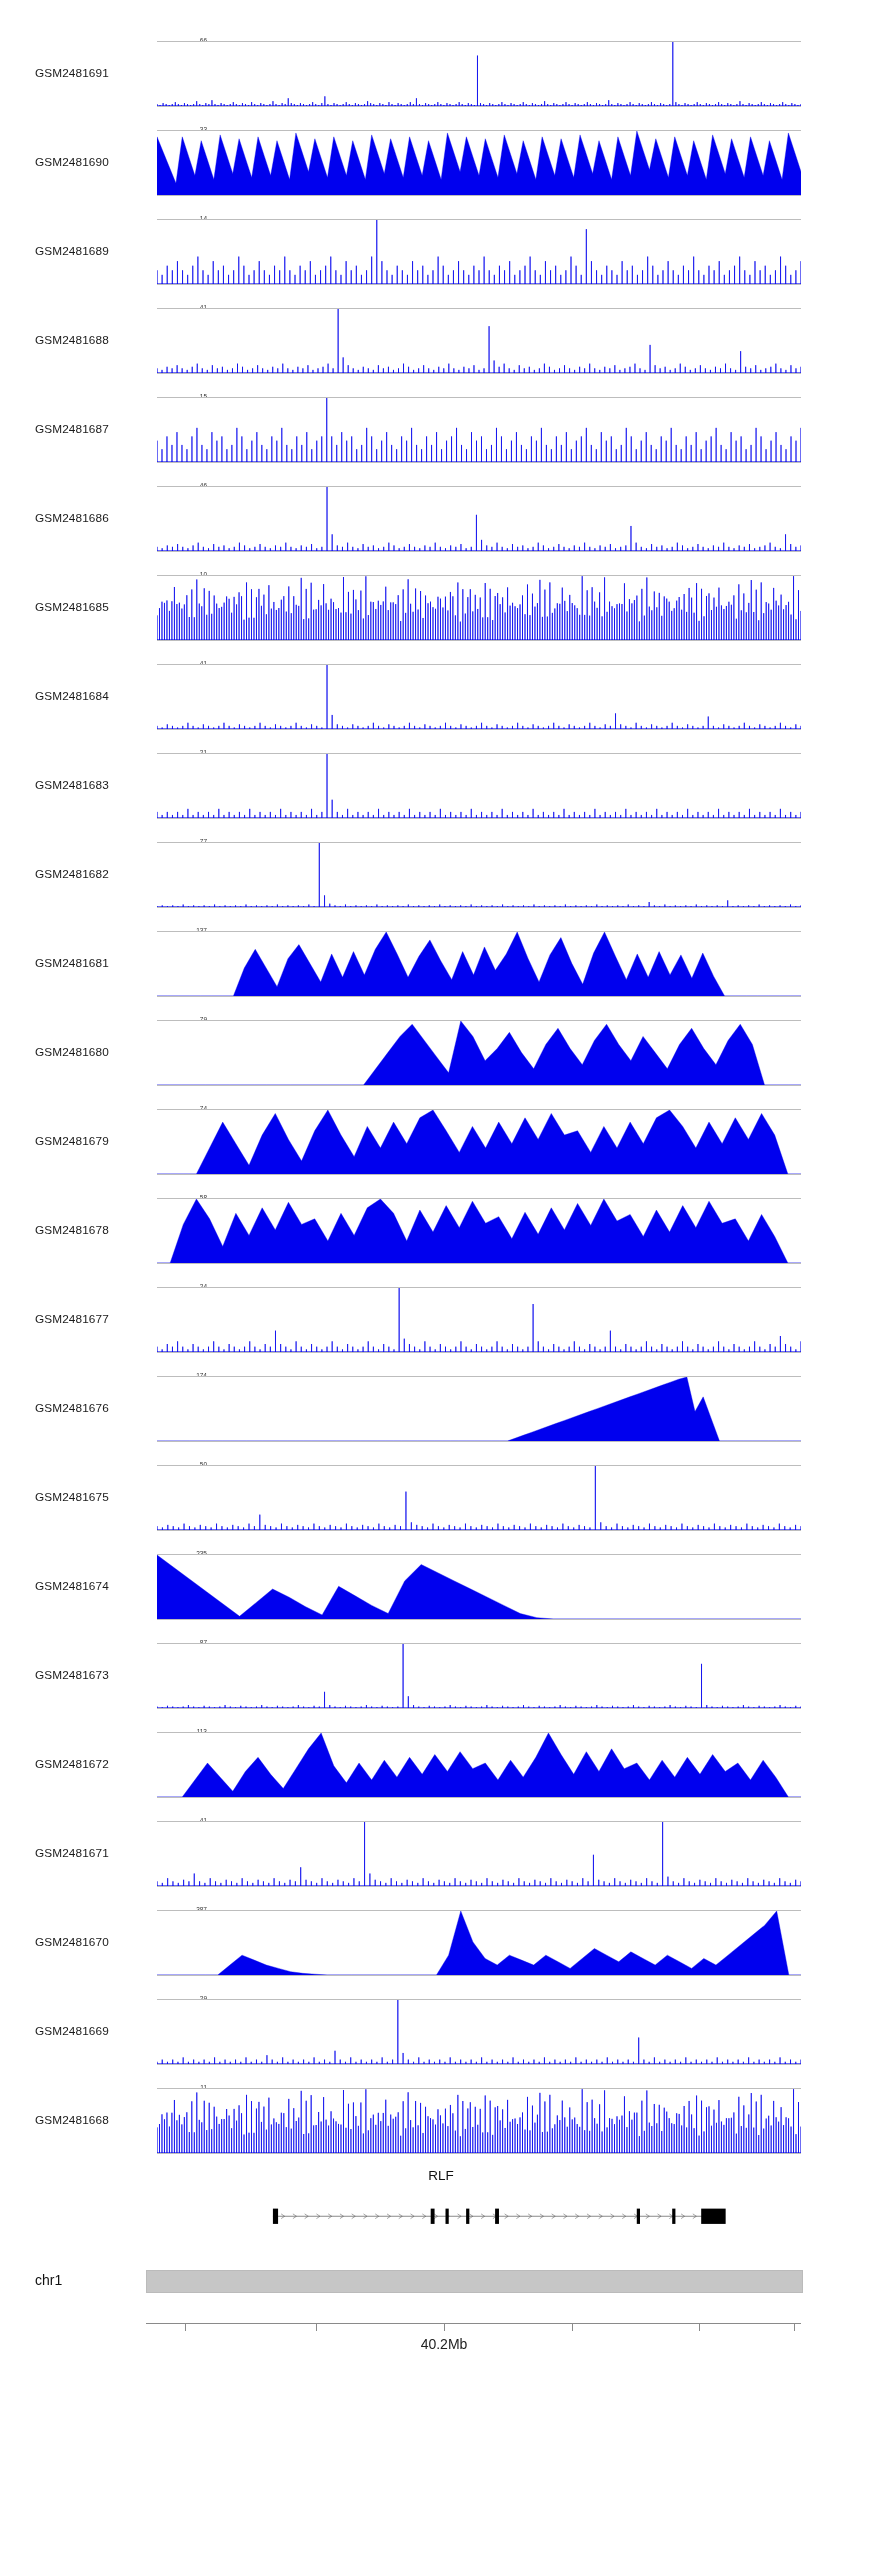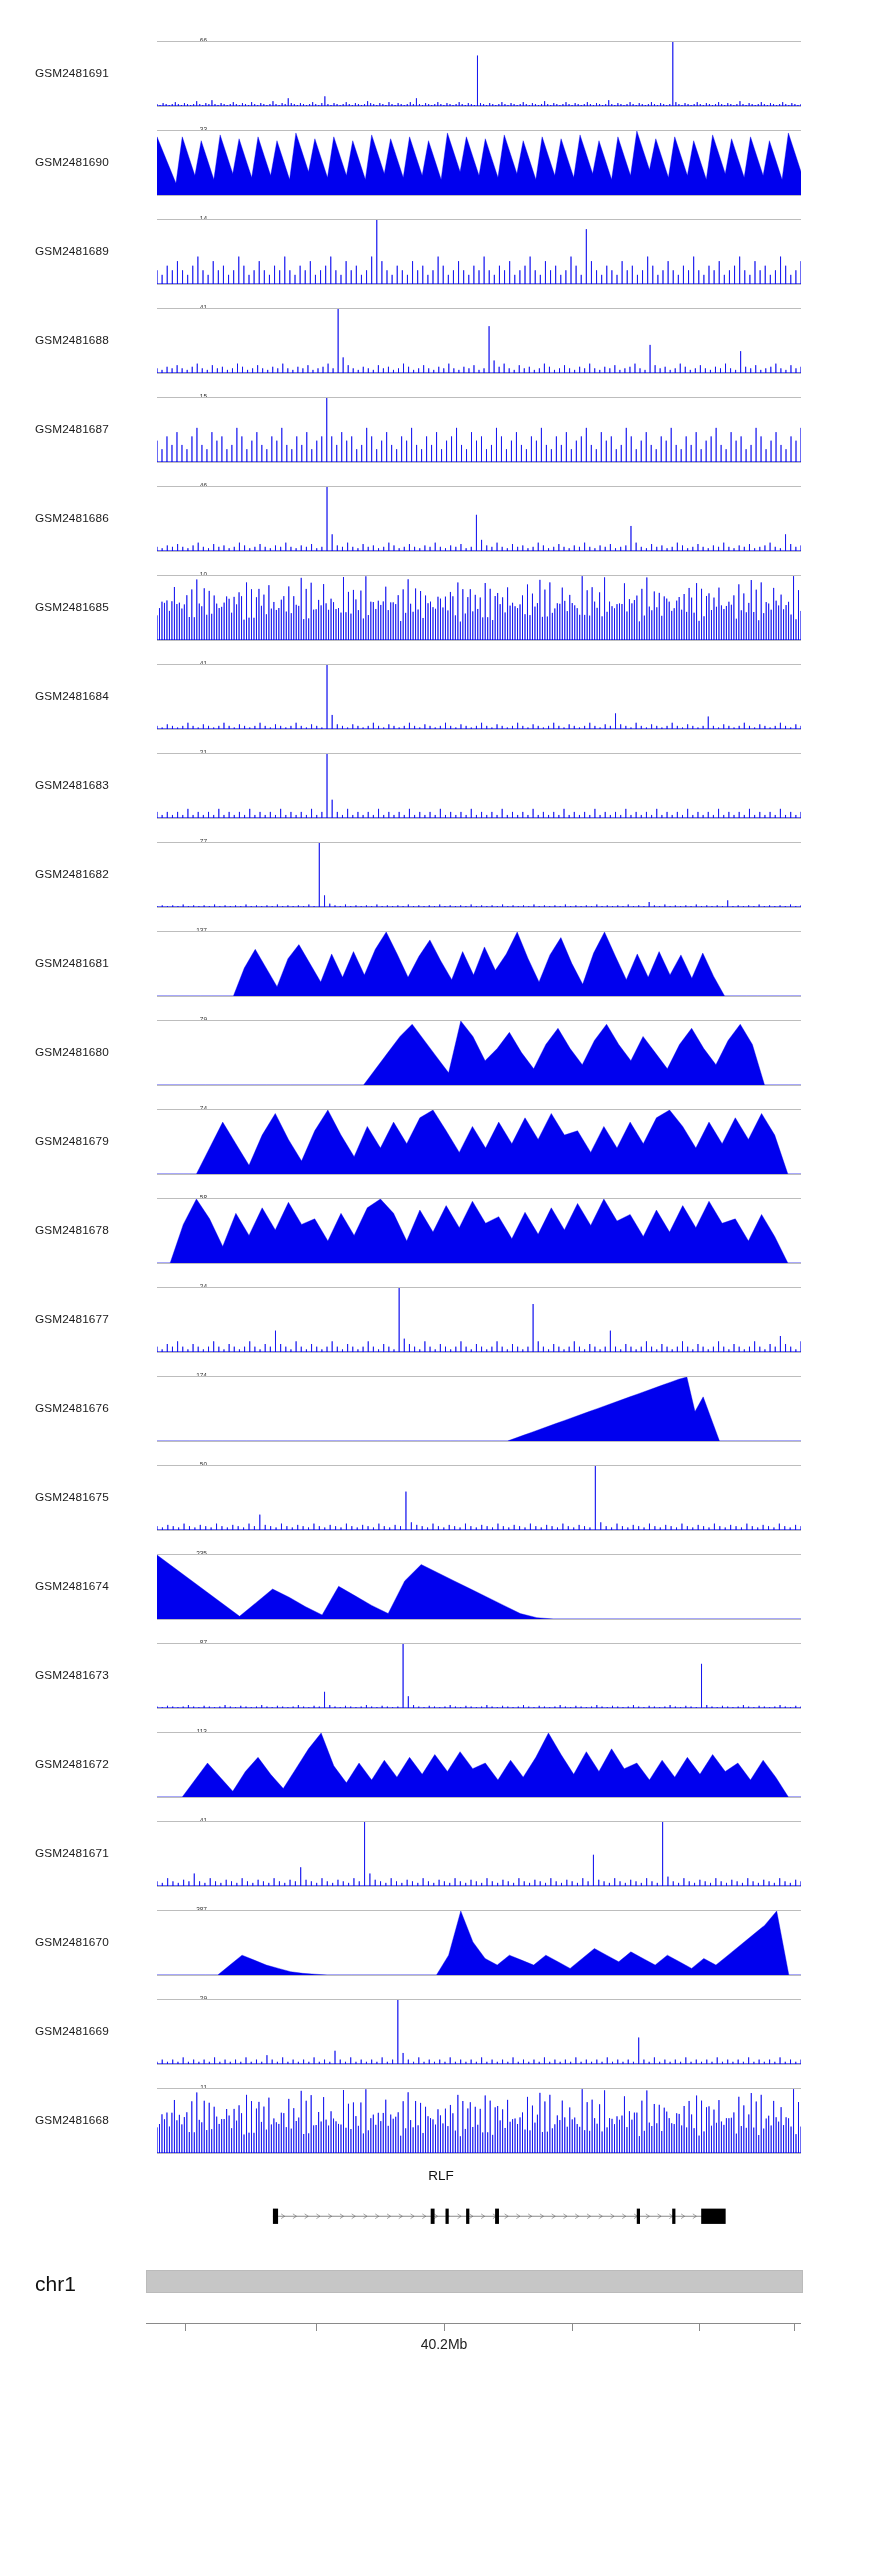--- a/index.html
+++ b/index.html
@@ -28,21 +28,21 @@
   .gene-region{position:relative;width:882px;height:88px;}
   .gene-name{
     position:absolute;top:3.5px;left:0;width:882px;text-align:center;
     font-size:13.5px;color:#111;
   }
   .gene-svg{position:absolute;left:157px;top:23.5px;width:644px;height:53px;}
 
   
   .chrom-region{position:relative;width:882px;height:71px;}
   .chrom-label{
-    position:absolute;left:35px;top:20px;font-size:21px;color:#111;
+    position:absolute;left:35px;top:20px;font-size:14px;color:#111;
   }
   .chrom-bar{
     position:absolute;left:146px;top:17.6px;width:655px;height:21px;
     background:#c6c6c6;border:0.6px solid #bbb;
   }
 
   
   .ruler-region{position:relative;width:882px;height:53px;}
   .ruler-line{position:absolute;left:146px;top:0px;width:655px;height:0.6px;background:#8a8a8a;}
   .tick{position:absolute;top:0;width:0.6px;height:8.2px;background:#8a8a8a;}

